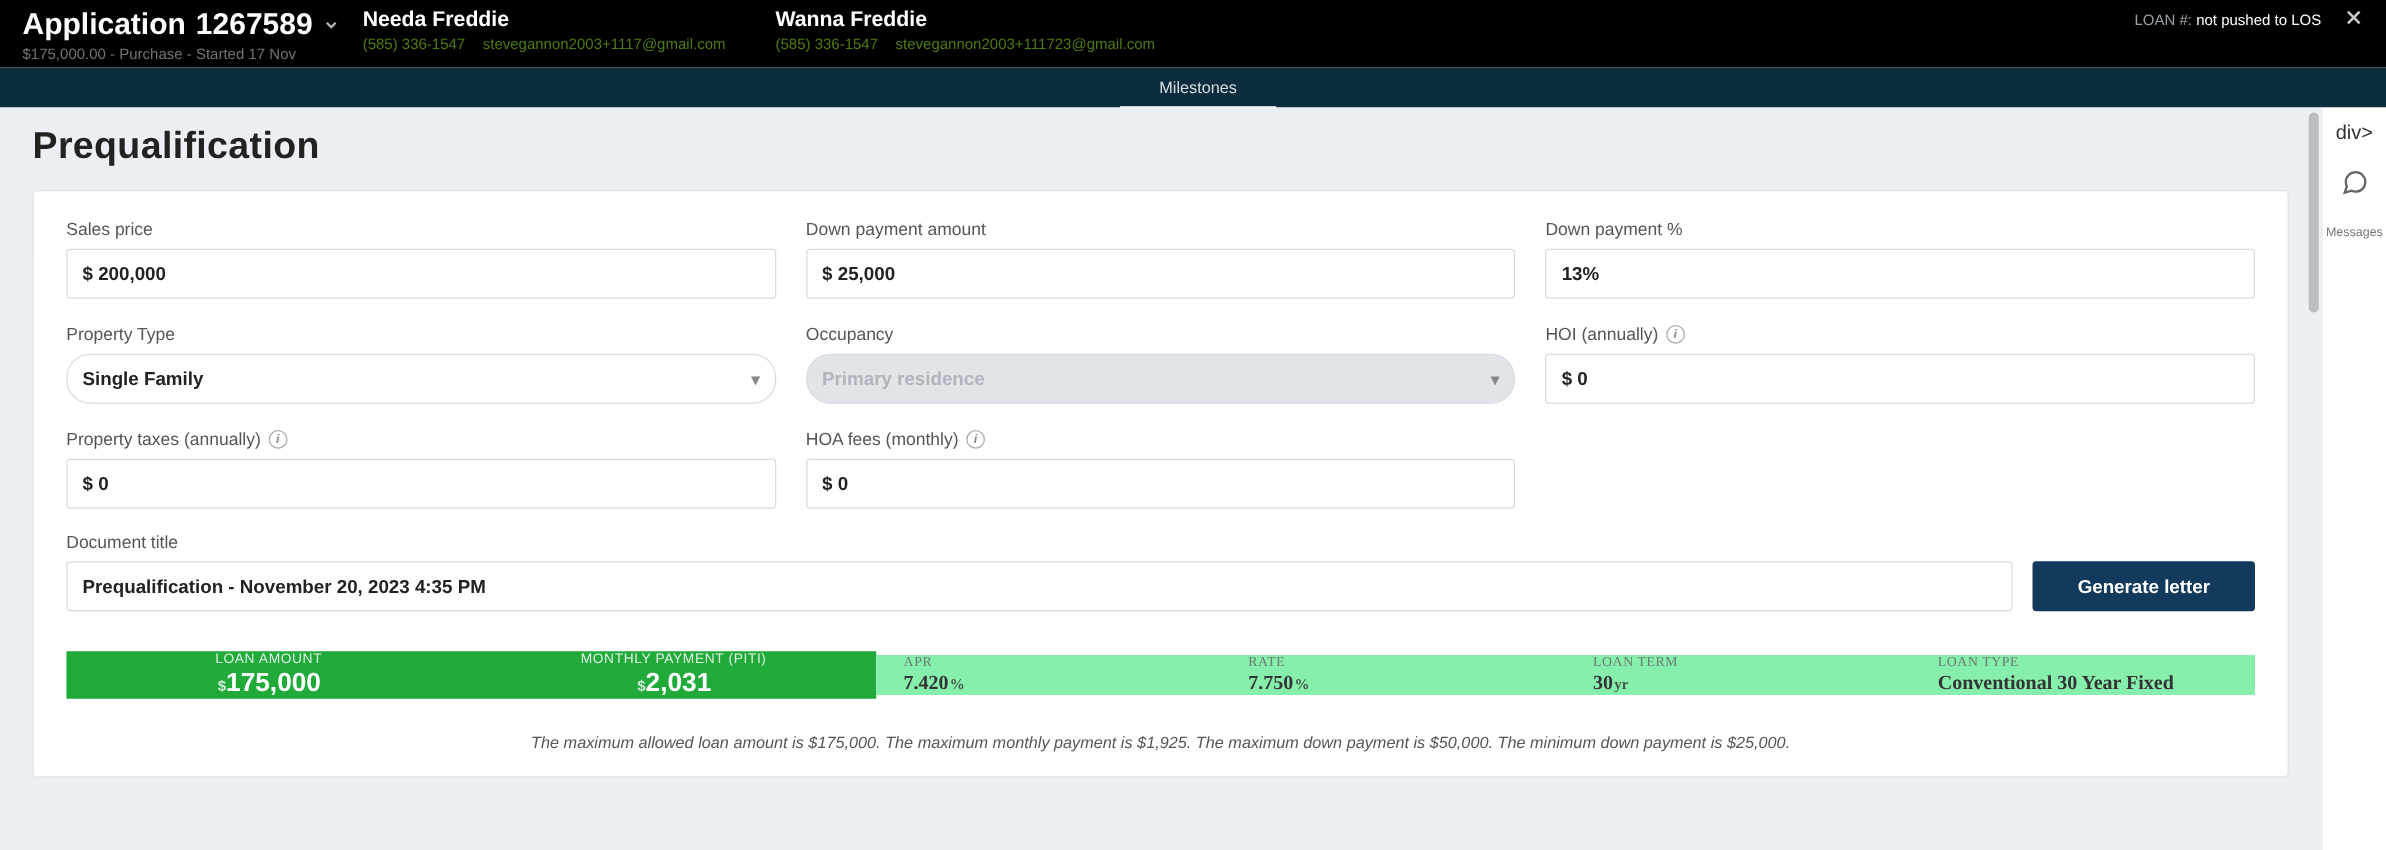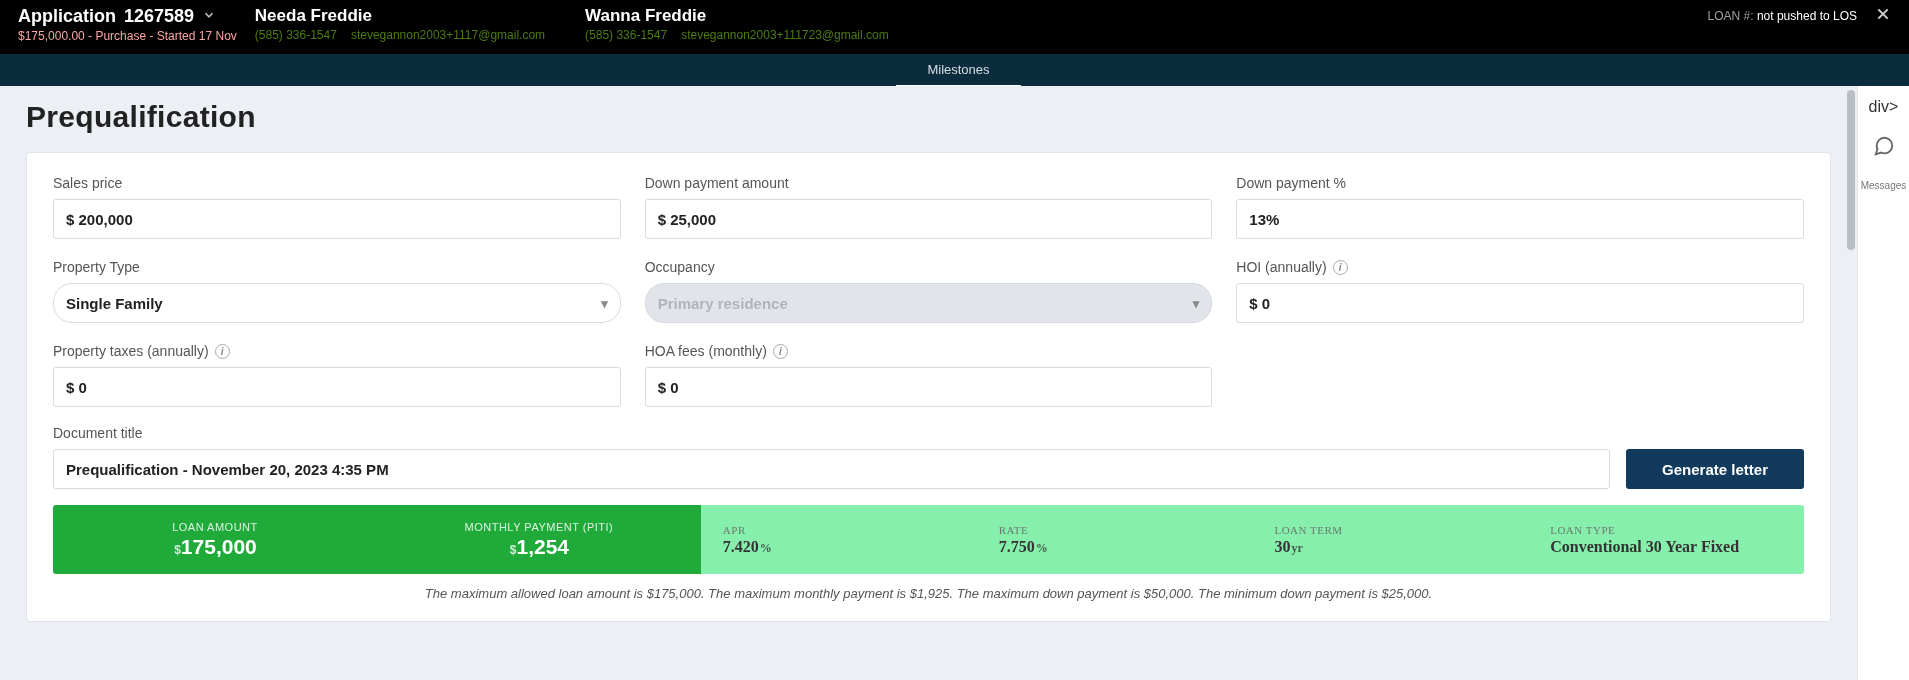--- a/index.html
+++ b/index.html
@@ -7,22 +7,22 @@
 
 .header {
   background: #000;
   color: #fff;
   display: flex;
   align-items: flex-start;
   padding: 6px 18px;
   height: 54px;
 }
 .header-app { min-width: 200px; margin-right: 18px; }
-.header-app-title { font-weight: 700; font-size: 18px; display: flex; align-items: center; gap: 8px; text-align: center; }
-.header-app-sub { font-size: 12px; color: #fca5a5; margin-top: 2px; }
+.header-app-title { font-weight: 700; font-size: 24px; display: flex; align-items: center; gap: 8px; text-align: center; }
+.header-app-sub { font-size: 12px; color: #737373; margin-top: 2px; }
 .header-chevron svg { width: 14px; height: 14px; }
 .header-contact { margin-right: 40px; }
 .header-contact-name { font-weight: 700; font-size: 17px; }
 .header-contact-row { font-size: 12px; color: #4d7c0f; margin-top: 2px; display: flex; gap: 14px; }
 .header-right { margin-left: auto; display: flex; align-items: center; gap: 18px; font-size: 12px; }
 .header-loan-label { color: #9aa0a6; }
 .header-loan-value { color: #fff; }
 .header-close { cursor: pointer; }
 
 .tabs {
@@ -80,21 +80,21 @@
   border: none;
   border-radius: 3px;
   padding: 0 36px;
   height: 40px;
   font-size: 15px;
   font-weight: 700;
   cursor: pointer;
   align-self: flex-end;
 }
 
-.summary { display: flex; border-radius: 3px; overflow: hidden; height: 69px; }
+.summary { display: flex; border-radius: 3px; overflow: hidden; height: 69px; align-items: center; }
 .summary-green { background: #1faa3a; color: #fff; display: flex; flex: 0 0 37%; }
 .summary-green .cell { flex: 1; display: flex; flex-direction: column; align-items: center; justify-content: center; }
 .summary-grey { background: #86efac; color: #333; display: flex; flex: 1; font-family: Liberation Serif, serif; }
 .summary-grey .cell { flex: 1; display: flex; flex-direction: column; justify-content: center; padding-left: 22px; }
 .cell-label { font-size: 11px; letter-spacing: 0.5px; text-transform: uppercase; opacity: 0.85; margin-bottom: 2px; }
 .cell-value { font-size: 21px; font-weight: 800; }
 .cell-value .small { font-size: 12px; font-weight: 600; opacity: 0.8; margin-left: 1px; }
 .summary-grey .cell-value { font-size: 16px; }
 .summary-grey .cell-label { font-size: 11px; color: #666; }
 
@@ -222,21 +222,21 @@
         </div>
 
         <div class="summary">
           <div class="summary-green">
             <div class="cell">
               <div class="cell-label">LOAN AMOUNT</div>
               <div class="cell-value"><span class="small">$</span><span>175,000</span></div>
             </div>
             <div class="cell">
               <div class="cell-label">MONTHLY PAYMENT (PITI)</div>
-              <div class="cell-value"><span class="small">$</span><span>1,254</span></div>
+              <div class="cell-value"><span class="small">$</span><span>2,031</span></div>
             </div>
           </div>
           <div class="summary-grey">
             <div class="cell">
               <div class="cell-label">APR</div>
               <div class="cell-value"><span>7.420</span><span class="small">%</span></div>
             </div>
             <div class="cell">
               <div class="cell-label">RATE</div>
               <div class="cell-value"><span>7.750</span><span class="small">%</span></div>

